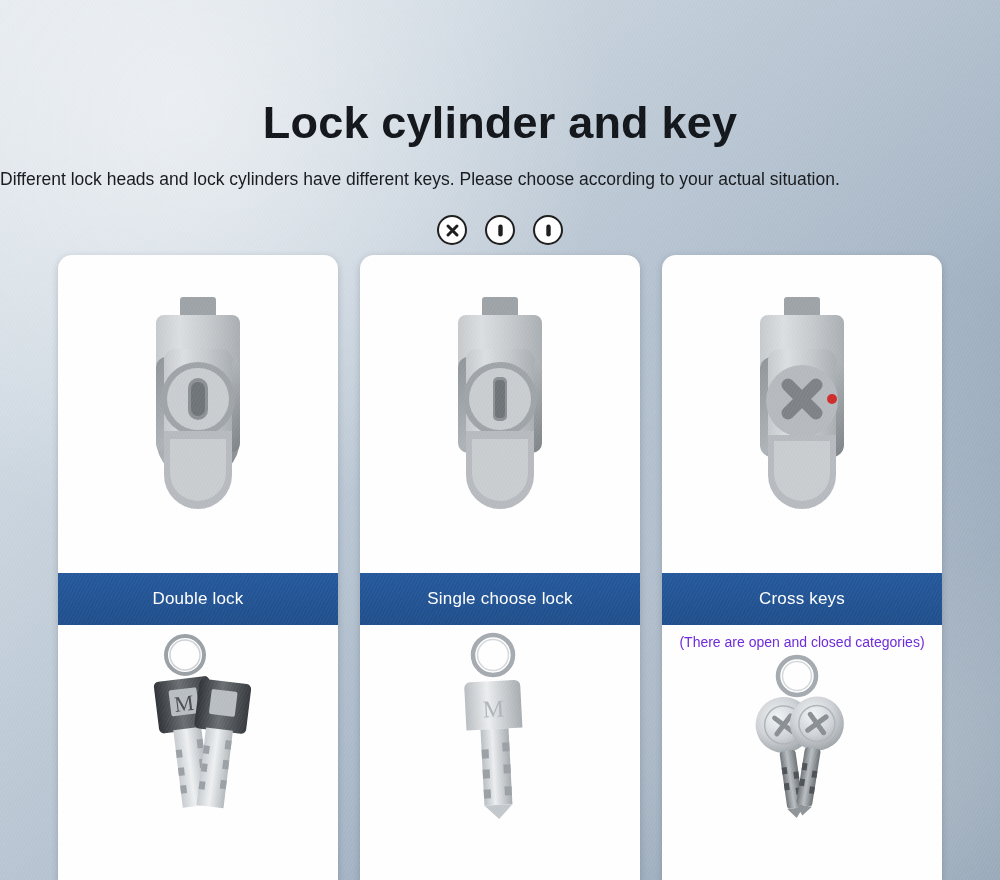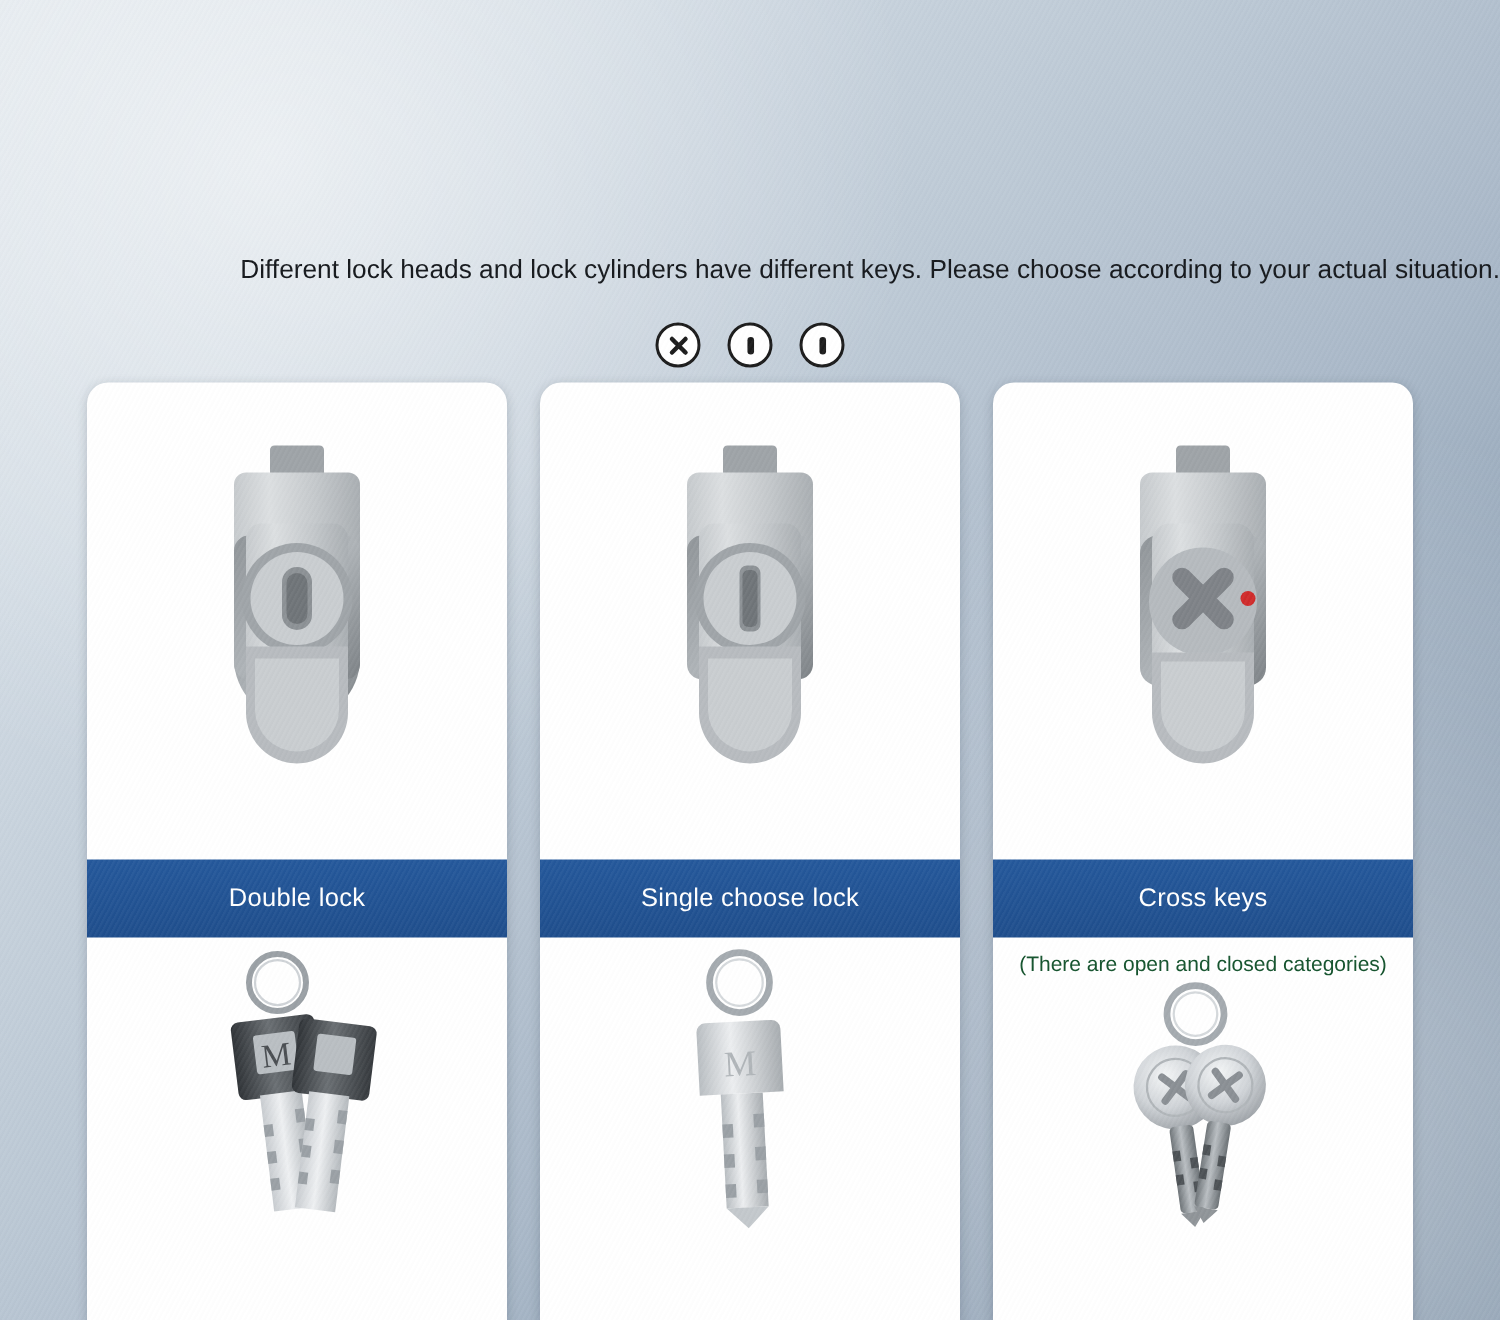--- a/index.html
+++ b/index.html
@@ -42,21 +42,21 @@
     font-weight: bold;
     color: #111418;
     letter-spacing: 0.2px;
     line-height: 1.1;
   }
   .subtitle {
     position: absolute;
     top: 168px;
     left: 0;
     width: 1000px;
-    text-align: right;
+    text-align: left;
     font-size: 17.5px;
     color: #15181c;
     line-height: 1.3;
   }
   .badges {
     position: absolute;
     top: 215px;
     left: 0;
     width: 1000px;
     display: flex;
@@ -110,40 +110,41 @@
     color: #ffffff;
     height: 52px;
     display: flex;
     align-items: center;
     justify-content: center;
     font-size: 17px;
     letter-spacing: 0.2px;
   }
   .note {
     text-align: center;
-    color: #14532d;
+    color: #6d28d9;
     font-size: 14px;
     padding-top: 9px;
     height: 20px;
   }
   .key-area {
     flex: 1;
     display: flex;
     align-items: flex-start;
     justify-content: center;
     padding-top: 4px;
   }
   .key-area.with-note { padding-top: 0; }
   svg { overflow: visible; }
 </style>
 </head>
 <body>
 
 <div class="page">
 
+  <div class="title">Lock cylinder and key</div>
   <div class="subtitle">Different lock heads and lock cylinders have different keys. Please choose according to your actual situation.</div>
 
   <div class="badges">
     <div class="badge">
       <svg width="17" height="17" viewBox="0 0 17 17">
         <path d="M4 4 L13 13 M13 4 L4 13" stroke="#1b1b1b" stroke-width="3" stroke-linecap="round"></path>
       </svg>
     </div>
     <div class="badge">
       <svg width="17" height="17" viewBox="0 0 17 17">

